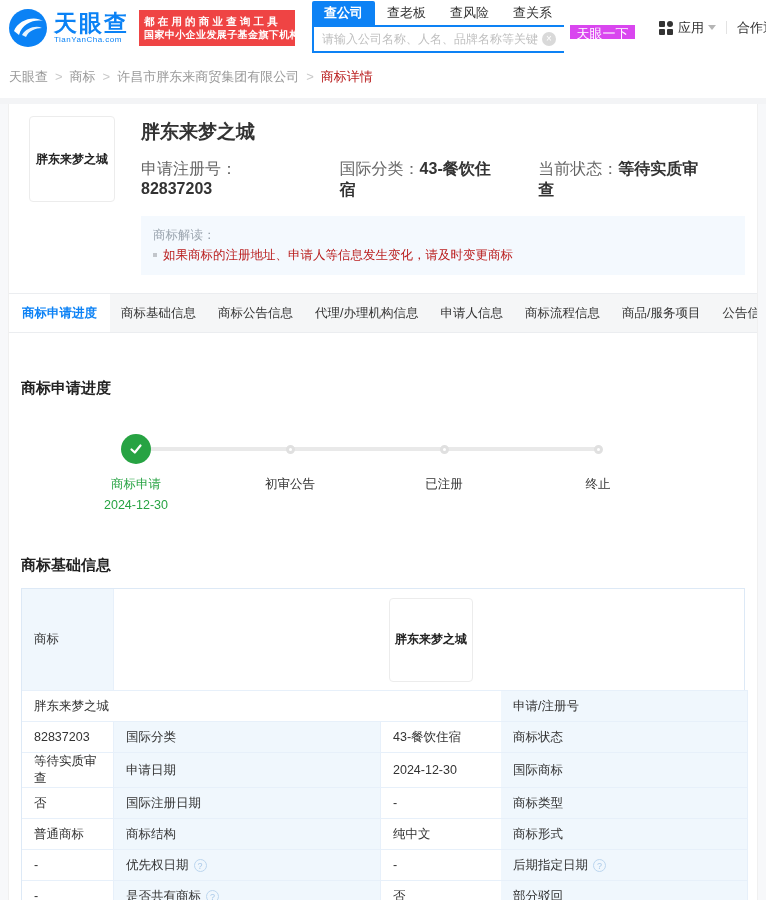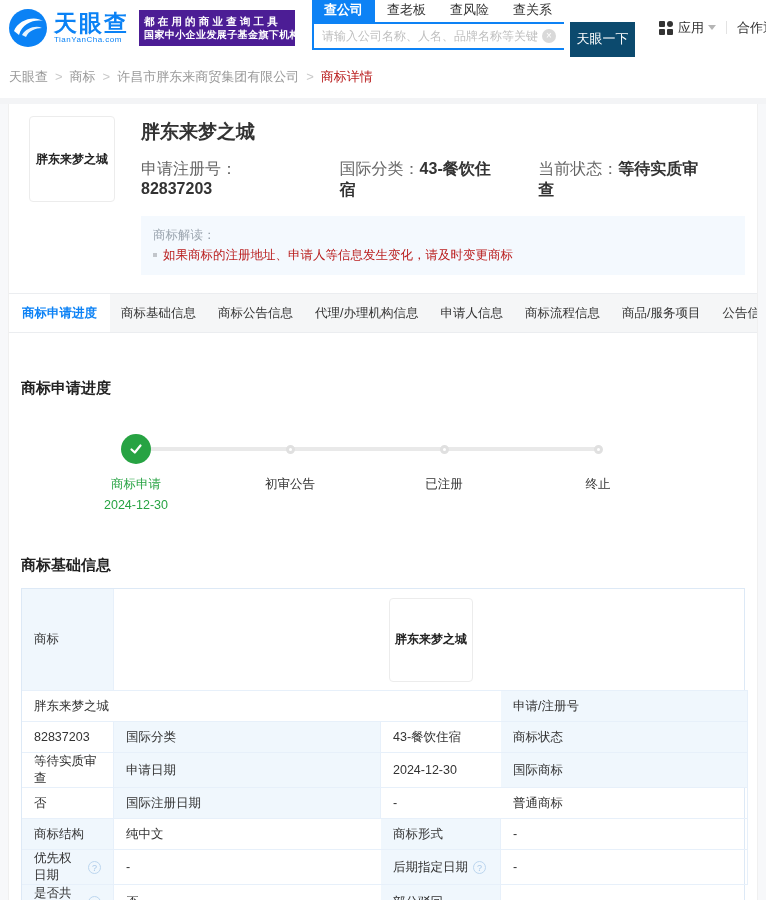--- a/index.html
+++ b/index.html
@@ -5,35 +5,35 @@
   * { margin:0; padding:0; box-sizing:border-box; }
   html,body { width:766px; height:900px; overflow:hidden; background:#f7f8fa;
     font-family:"Liberation Sans","DejaVu Sans",sans-serif; color:#333; }
 
   
   .top-header { background:#fff; height:55px; display:flex; align-items:center; padding:0 0 0 8px; white-space:nowrap; }
   .logo-wrap { display:flex; align-items:center; cursor:pointer; }
   .logo-txt { margin-left:6px; }
   .logo-cn { color:#0b82f5; font-size:23px; font-weight:bold; letter-spacing:2px; line-height:24px; }
   .logo-en { color:#0b82f5; font-size:8px; letter-spacing:.5px; }
-  .slogan-badge { background:#4c1d95; color:#fff; margin-left:10px; width:156px; padding:4px 5px; font-weight:bold; cursor:default; }
+  .slogan-badge { background:#ef4444; color:#fff; margin-left:10px; width:156px; padding:4px 5px; font-weight:bold; cursor:default; }
   .slogan-l1 { font-size:10.5px; letter-spacing:3.2px; line-height:14px; }
   .slogan-l2 { font-size:10px; letter-spacing:.4px; line-height:14px; }
 
   .search-block { margin-left:17px; width:323px; }
   .search-tabs { display:flex; align-items:flex-end; height:23px; }
   .search-tab { font-size:13px; color:#333; padding:3px 12px; cursor:pointer;text-align:right; }
   .search-tab.active { background:#0d82f5; color:#fff; font-weight:bold; border-radius:2px 2px 0 0; }
   .search-row { display:flex; }
   .search-input-wrap { position:relative; width:252px; }
   .search-input { width:100%; height:28px; border:2px solid #0d82f5; border-right:none; padding:0 26px 0 8px; font-size:12px; outline:none; color:#333; }
   .search-input::placeholder { color:#bfbfbf; }
   .clear-icon { position:absolute; right:8px; top:7px; width:14px; height:14px; border-radius:50%; background:#d9d9d9; color:#fff; font-size:10px; line-height:14px; text-align:center; cursor:pointer; }
   .clear-icon::before { content:"×"; }
-  .search-btn { width:65px; height:35px; background:#0c4a6e; color:#fff; font-size:13px; border:none; cursor:pointer; margin-left:6px; }
+  .search-btn { width:65px; height:14px; background:#d946ef; color:#fff; font-size:13px; border:none; cursor:pointer; margin-left:6px; }
 
   .header-right { display:flex; align-items:center; margin-left:14px; font-size:13px; color:#333; }
   .hr-item { display:flex; align-items:center; cursor:pointer; padding:0 10px; }
   .hr-sep { width:1px; height:13px; background:#e3e3e3; }
   .caret { width:0; height:0; border-left:4px solid transparent; border-right:4px solid transparent; border-top:5px solid #b5b5b5; margin-left:4px; }
   .apps-icon { width:14px; height:14px; margin-right:5px; display:grid; grid-template-columns:6px 6px; grid-template-rows:6px 6px; gap:2px; }
   .apps-icon i { background:#333; border-radius:1px; }
   .apps-icon i:nth-child(2) { border-radius:50%; }
 
   
@@ -262,20 +262,21 @@
       <div class="cell lbl">商标状态</div>
       <div class="cell">等待实质审查</div>
       <div class="cell lbl">申请日期</div>
       <div class="cell lastcol">2024-12-30</div>
 
       <div class="cell lbl">国际商标</div>
       <div class="cell">否</div>
       <div class="cell lbl">国际注册日期</div>
       <div class="cell lastcol">-</div>
 
+      <div class="cell lbl">商标类型</div>
       <div class="cell">普通商标</div>
       <div class="cell lbl">商标结构</div>
       <div class="cell lastcol">纯中文</div>
 
       <div class="cell lbl">商标形式</div>
       <div class="cell">-</div>
       <div class="cell lbl">
         <span>优先权日期</span>
         <span class="help-icon"></span>
       </div>

